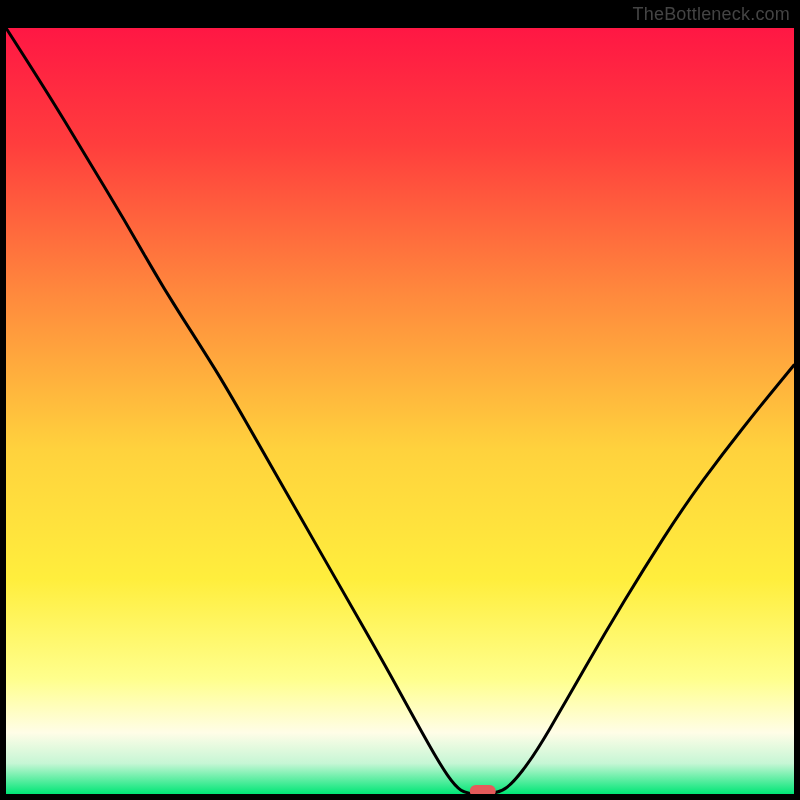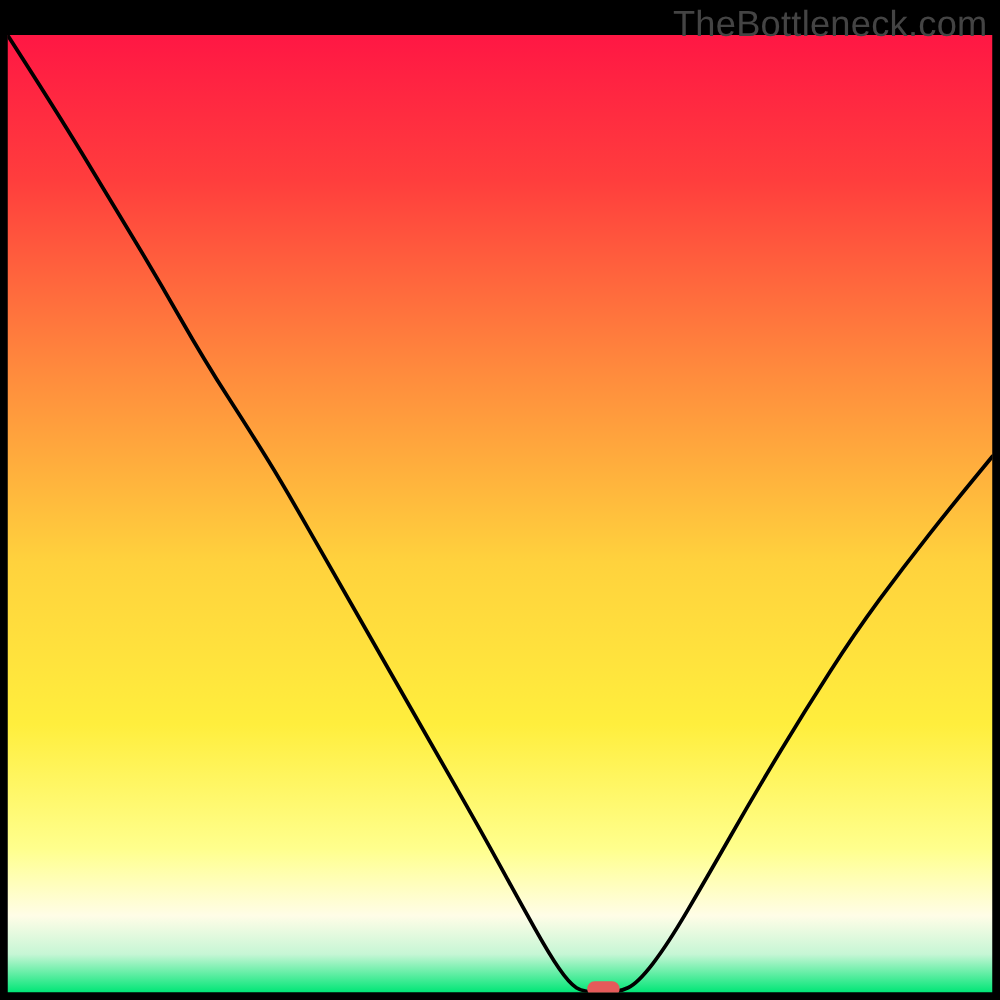--- a/index.html
+++ b/index.html
@@ -15,21 +15,21 @@
     position: relative;
     width: 800px;
     height: 800px;
     background: #000;
   }
   .watermark {
     position: absolute;
     top: 4px;
     right: 10px;
     color: #444;
-    font-size: 29px;
+    font-size: 18px;
     font-weight: 500;
     z-index: 5;
     letter-spacing: 0.2px;
   }
   .plot {
     position: absolute;
     left: 6px;
     top: 28px;
     width: 788px;
     height: 766px;

